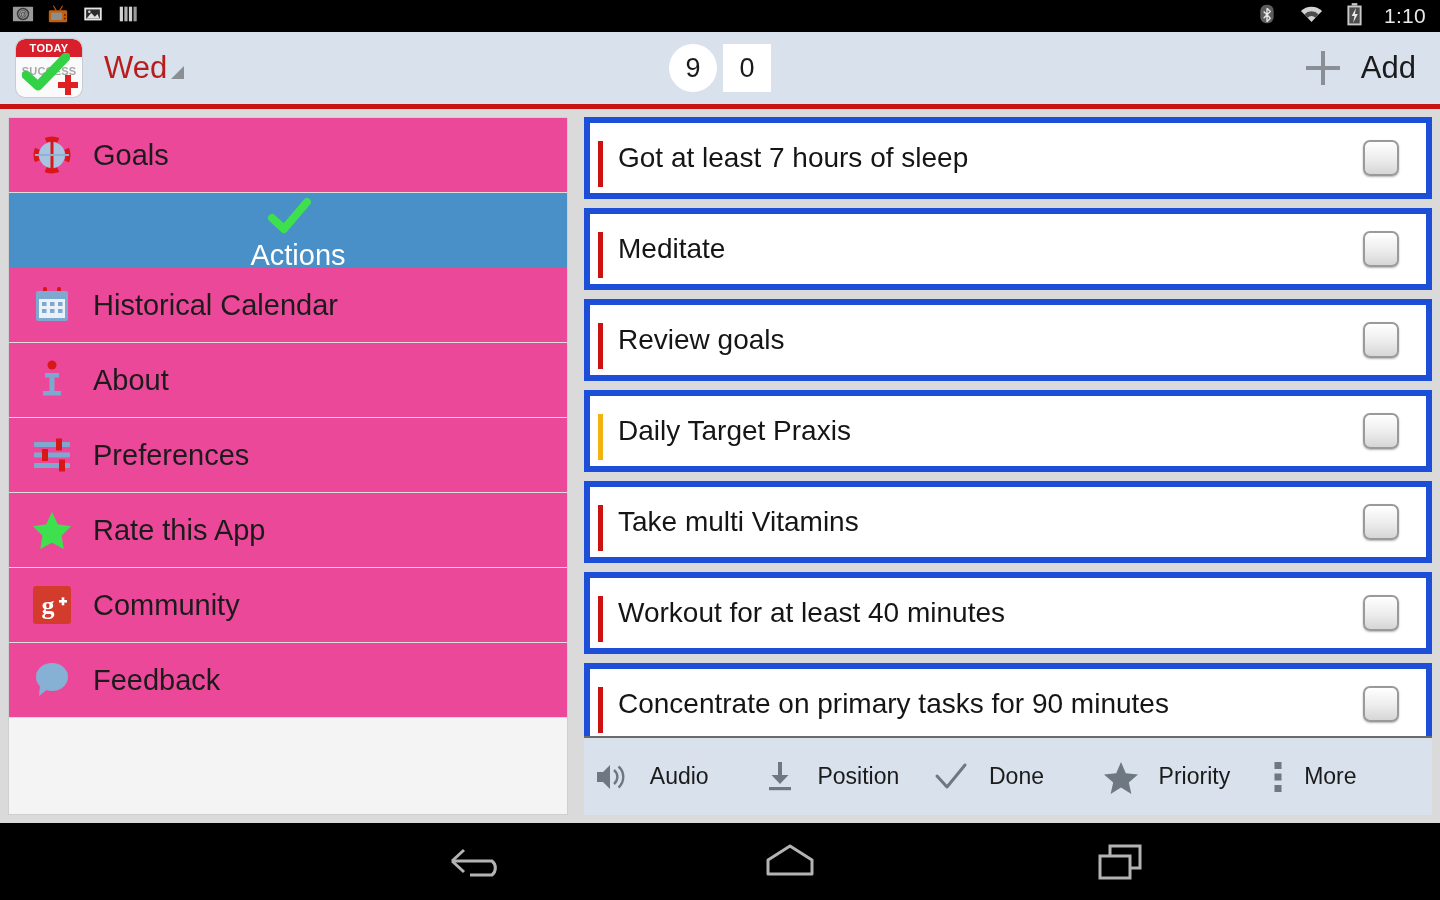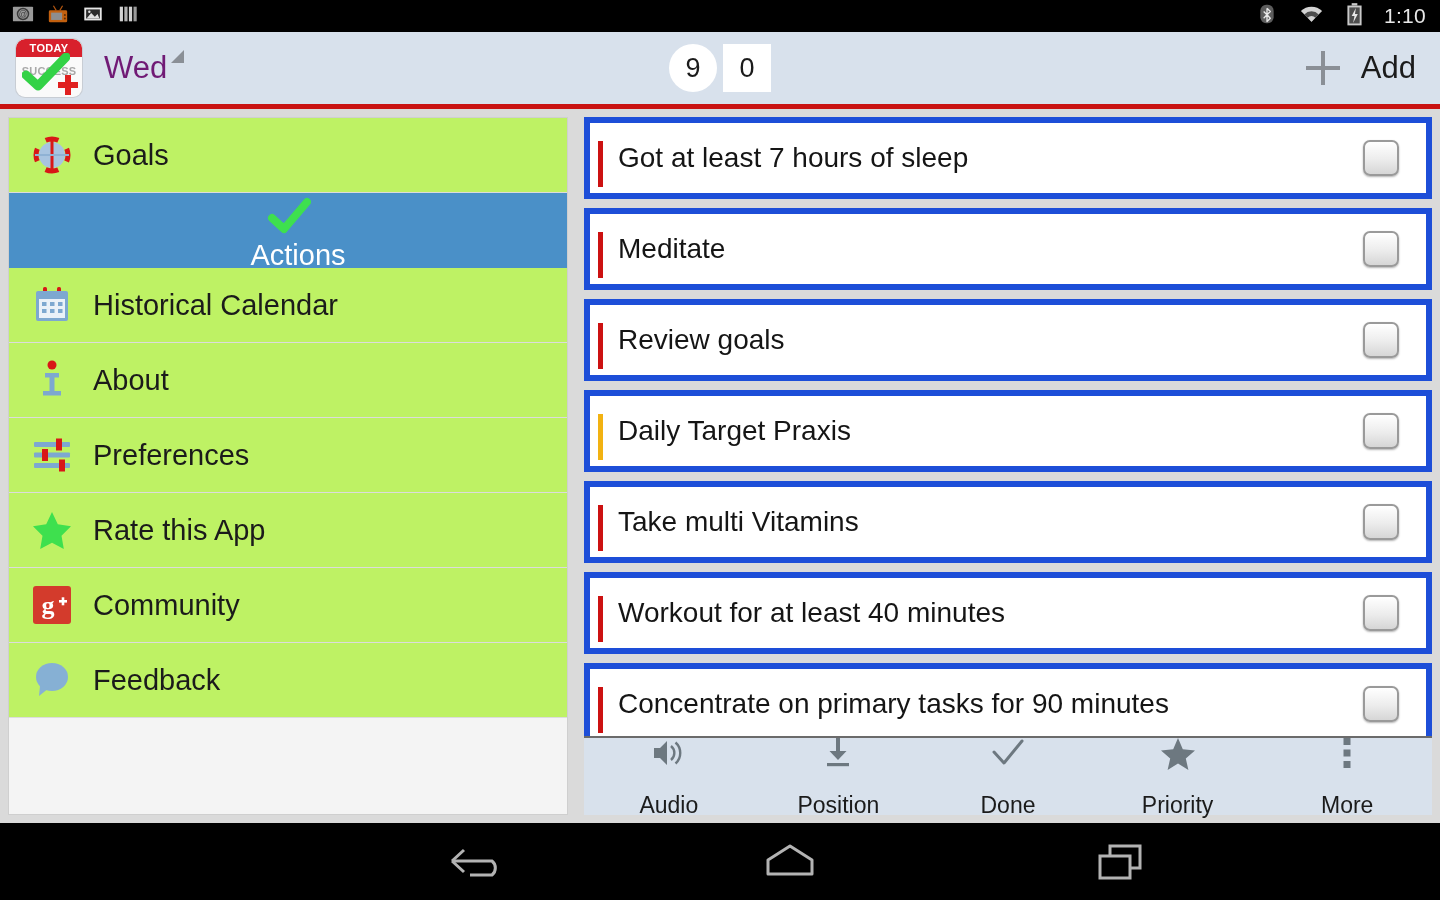--- a/index.html
+++ b/index.html
@@ -35,22 +35,22 @@
   }
   .logo-top { position:absolute; top:0; left:0; right:0; height:18px; background:#d8202c;
               border-radius: 9px 9px 0 0; color:#fff; font-size:11px; font-weight:bold;
               text-align:center; line-height:18px; letter-spacing:.3px; }
   .logo-word { position:absolute; top:26px; left:0; right:0; text-align:center;
                color:#a8a8a8; font-size:11px; font-weight:bold; letter-spacing:.2px;}
   .logo-check { position:absolute; left:6px; top:14px; width:48px; height:40px; }
   .logo-plus { position:absolute; right:3px; bottom:1px; width:22px; height:22px; }
 
   .ab-day {
-    margin-left: 22px; font-size: 31px; color: #701a75; display: flex;
-    align-items: flex-start; gap: 4px;
+    margin-left: 22px; font-size: 31px; color: #b91c1c; display: flex;
+    align-items: flex-end; gap: 4px;
   }
   .day-caret { width: 0; height: 0; border-left: 13px solid transparent;
                border-bottom: 13px solid #8a8f96; margin-bottom: 7px; }
 
   .ab-counters { position:absolute; left:50%; transform: translateX(-50%);
                  display: flex; align-items: center; gap: 6px; }
   .count-circle {
     width: 48px; height: 48px; border-radius: 50%; background: #fff;
     display:flex; align-items:center; justify-content:center;
     font-size: 27px; color:#1b1b1b;
@@ -68,21 +68,21 @@
   .plus-glyph:after { top:0; bottom:0; left:15px; width:4px; }
   .add-label { font-size: 31px; color:#1b1b1b; }
 
   
   .content { position:absolute; top:109px; left:0; width:1440px; height:714px; background:#dadada; }
 
   
   .sidebar { position:absolute; left:8px; top:8px; width:560px; height:698px;
              background:#f4f4f4; border:1px solid #cfcfcf; overflow:hidden; }
   .side-item { height: 75px; display:flex; align-items:center; padding-left: 20px;
-               border-bottom: 1px solid #dcdcdc; background:#bef264; }
+               border-bottom: 1px solid #dcdcdc; background:#ec4899; }
   .side-item.active { background:#4a90c8; border-bottom-color:#4a90c8; }
   .side-icon { width: 46px; height: 46px; flex:none; display:flex; align-items:center;
                justify-content:center; margin-right: 18px; }
   .side-label { font-size: 29px; color:#1b1b1b; }
   .side-item.active .side-label { color:#fff; }
   .side-filler { flex:1; background:#f4f4f4; }
 
   
   .listpane { position:absolute; left:584px; top:8px; width:848px; height:698px; overflow:hidden; }
   .task-row { position: relative; height: 82px; background:#fff; margin-bottom: 9px;
@@ -92,21 +92,21 @@
   .task-text { margin-left: 28px; font-size: 28px; color:#151515; }
   .task-check { margin-left:auto; margin-right: 27px; width: 36px; height: 36px;
                 border-radius: 7px; border: 2px solid #9a9a9a;
                 background: linear-gradient(to bottom, #ffffff 0%, #ececec 55%, #d6d6d6 100%);
                 box-shadow: 0 1px 2px rgba(0,0,0,.30); }
 
   
   .ctxbar { position:absolute; left:584px; bottom:8px; width:848px; height:79px;
             background:#d8e1ec; border-top: 2px solid #6b6b6b;
             display:flex; align-items:center; justify-content:space-around; }
-  .ctx-item { display:flex; flex-direction:column; align-items:center; gap:20px; width: 150px; }
+  .ctx-item { display:flex; flex-direction:row; align-items:center; gap:20px; width: 150px; }
   .ctx-ico { height: 38px; display:flex; align-items:center; justify-content:center; }
   .ctx-label { font-size: 23px; color:#1b1b1b; }
 
   
   .navbar { position:absolute; bottom:0; left:0; width:1440px; height:77px; background:#000;
             display:flex; align-items:center; }
   .nav-btn { width: 200px; display:flex; align-items:center; justify-content:center; }
   .nav-back { margin-left: 375px; }
   .nav-home { margin-left: 115px; }
   .nav-recent { margin-left: 130px; }

